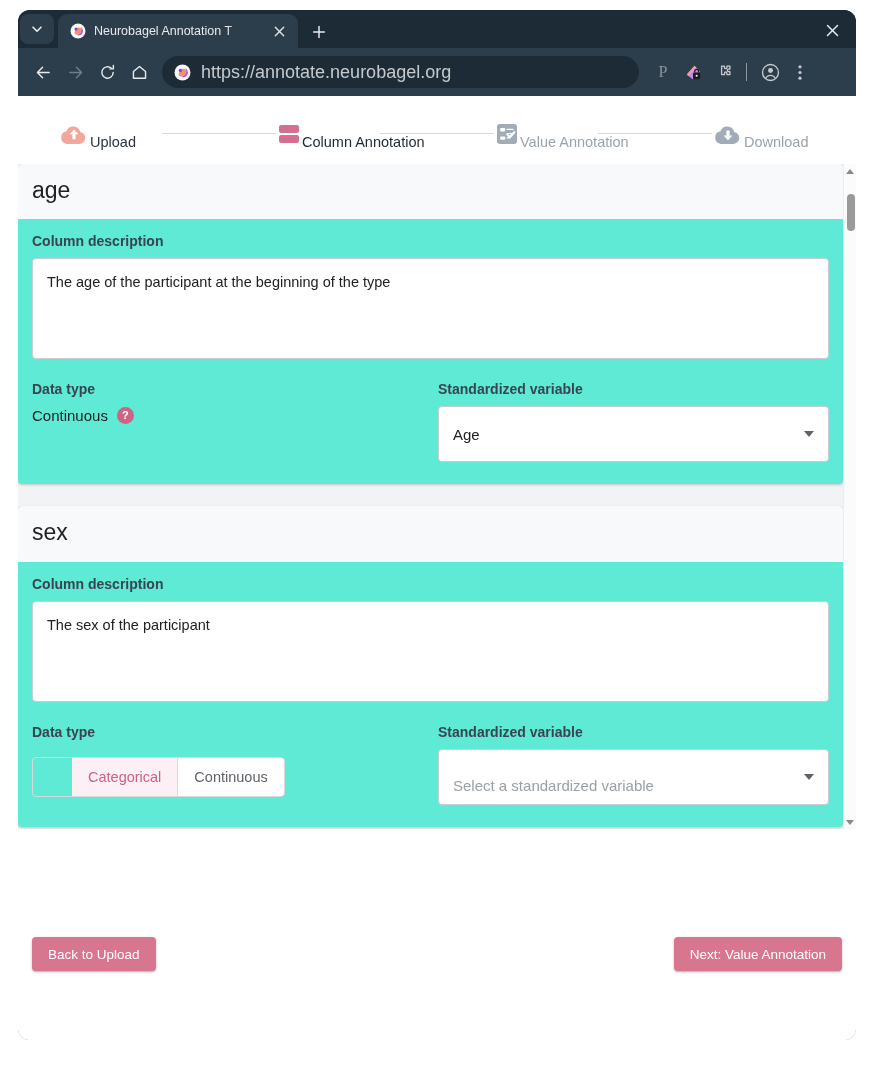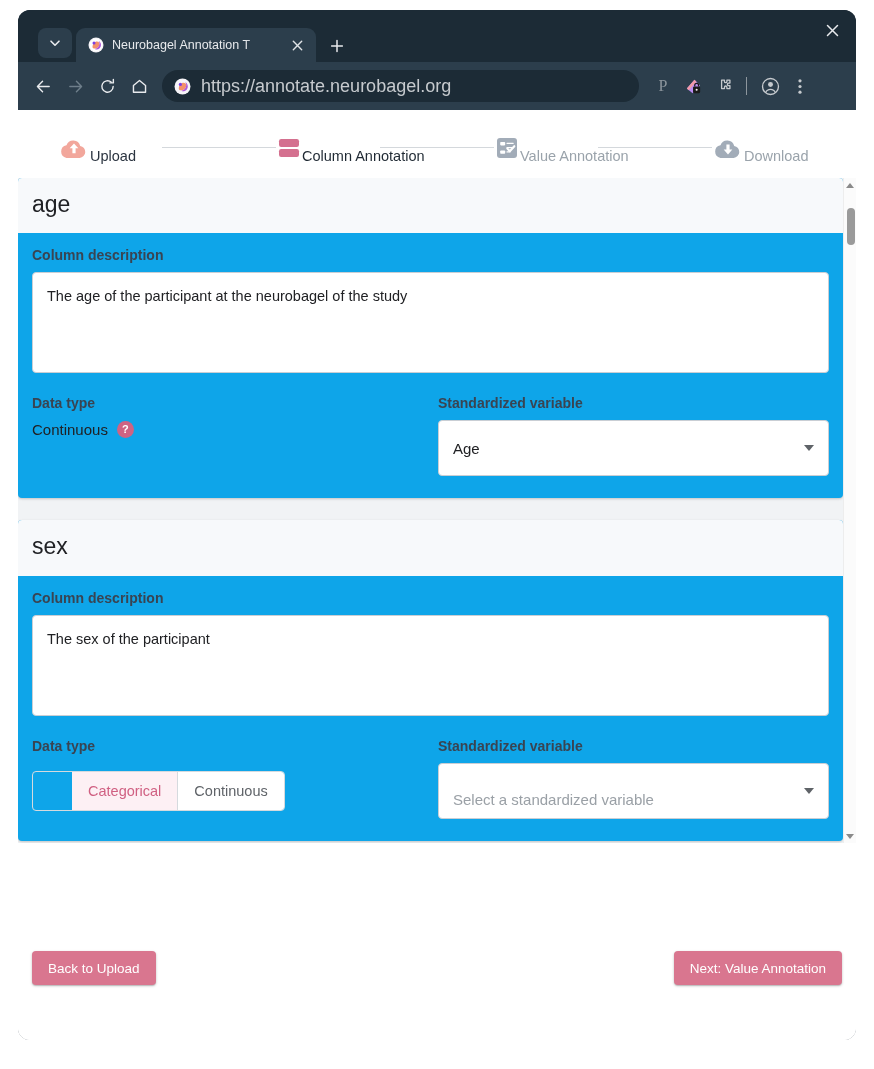--- a/index.html
+++ b/index.html
@@ -23,25 +23,25 @@
     height: 1030px;
     background: #1c2b36;
     border-radius: 12px;
     overflow: hidden;
     display: flex;
     flex-direction: column;
   }
 
   
   .tab-strip {
-    height: 52px;
+    height: 38px;
     background: #1c2b36;
     display: flex;
     align-items: flex-end;
-    padding-left: 18px;
+    padding-left: 0;
     position: relative;
     flex: 0 0 auto;
   }
   .tab-list-btn {
     width: 34px;
     height: 30px;
     margin: 4px 4px 4px 2px;
     border-radius: 8px;
     background: #2c3e4c;
     display: flex;
@@ -193,21 +193,21 @@
     background: #f1f3f5;
   }
   .scroll-inner {
     position: absolute;
     inset: 0 13px 0 0;
     background: #f1f3f5;
     padding: 0;
   }
 
   .card {
-    background: #0ea5e9;
+    background: #5eead4;
     border-radius: 4px;
     box-shadow: 0 1px 3px rgba(0,0,0,0.12), 0 1px 2px rgba(0,0,0,0.08);
     margin: 0 0 22px 0;
     overflow: hidden;
   }
   .card-header {
     background: #f7f9fb;
     padding: 14px 14px 16px 14px;
   }
   .card-title {
@@ -537,21 +537,21 @@
 
     <div class="scroll-area">
       <div class="scroll-inner">
 
         <div class="card">
           <div class="card-header">
             <div class="card-title">age</div>
           </div>
           <div class="card-body">
             <div class="field-label">Column description</div>
-            <div class="description-box" placeholder="Enter a column description">The age of the participant at the neurobagel of the study</div>
+            <div class="description-box" placeholder="Enter a column description">The age of the participant at the beginning of the type</div>
 
             <div class="two-col">
               <div class="col-left">
                 <div class="field-label">Data type</div>
                 <div class="datatype-value">
                   <span>Continuous</span>
                   <span class="help-badge">?</span>
                 </div>
               </div>
               <div class="col-right">

